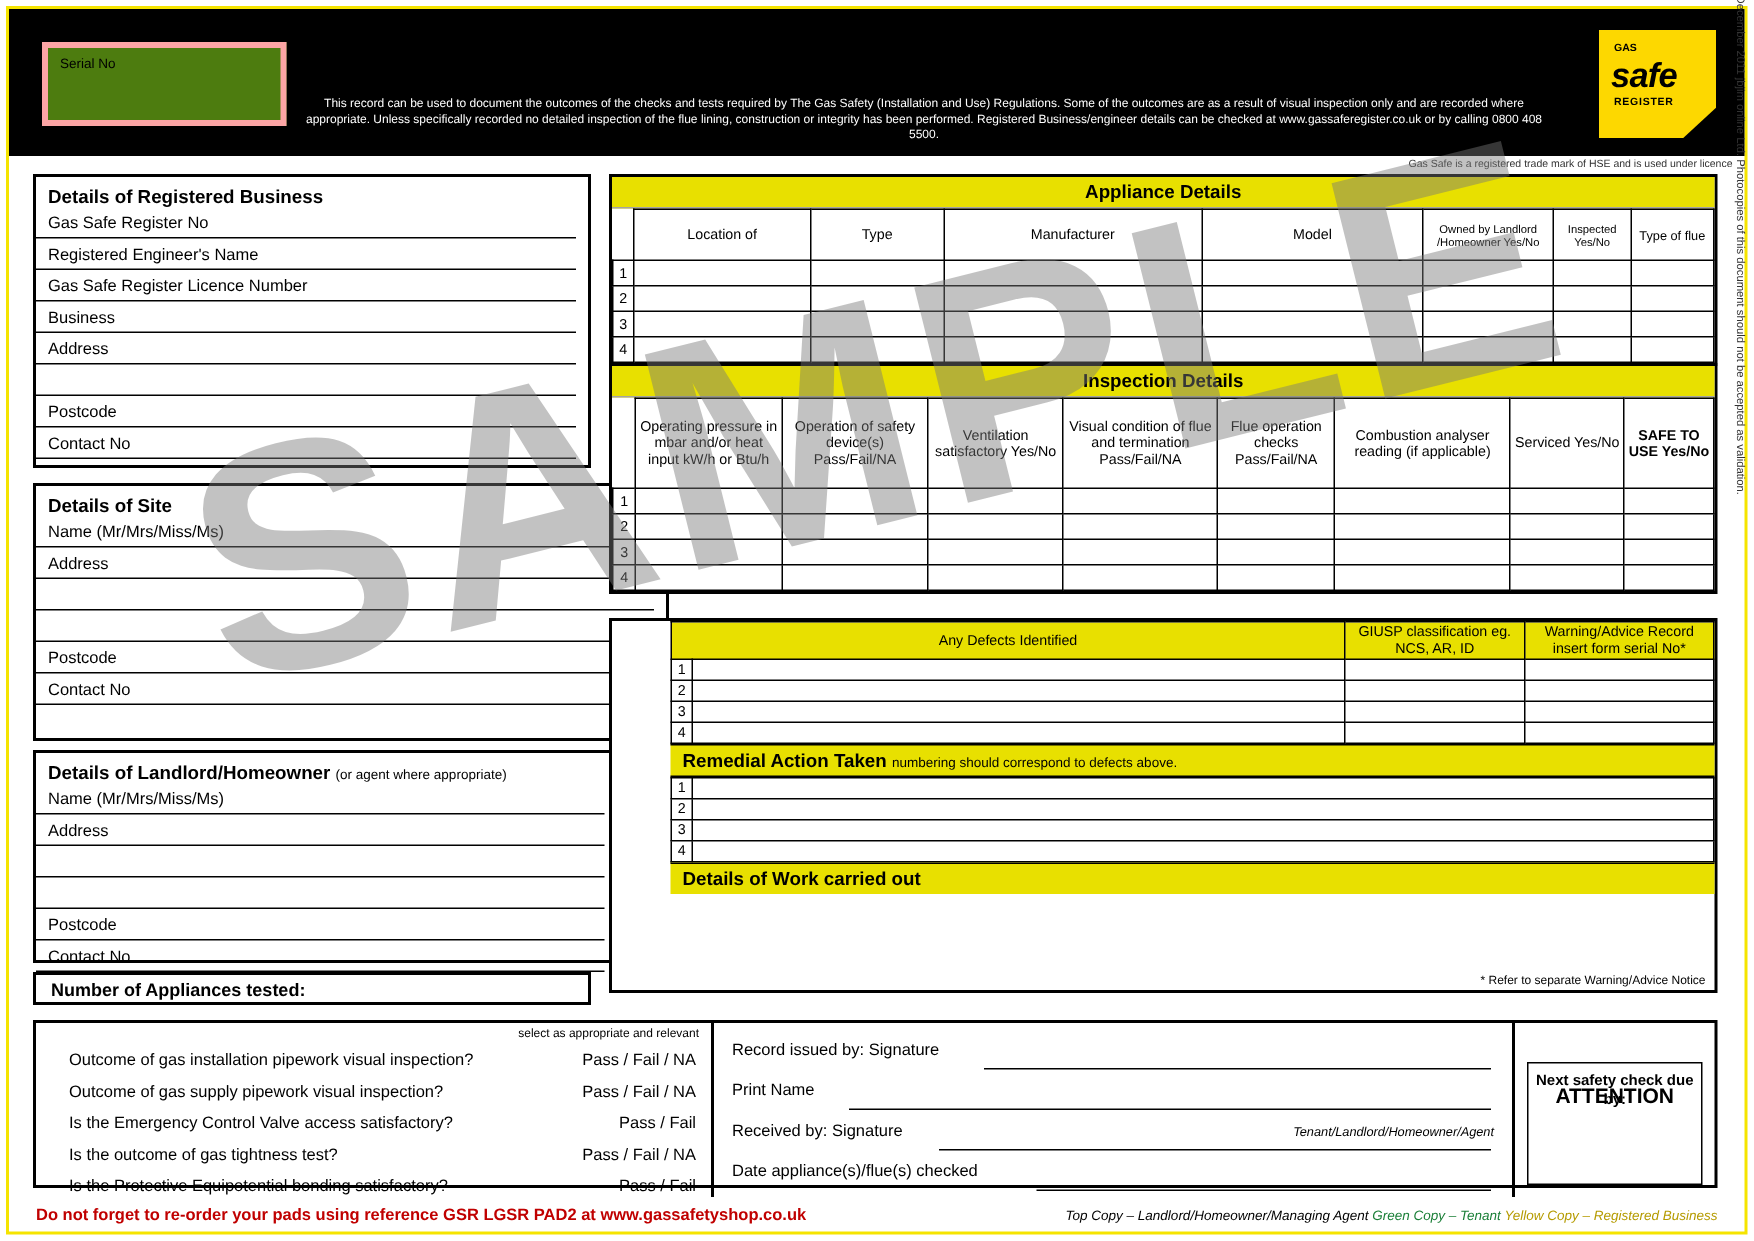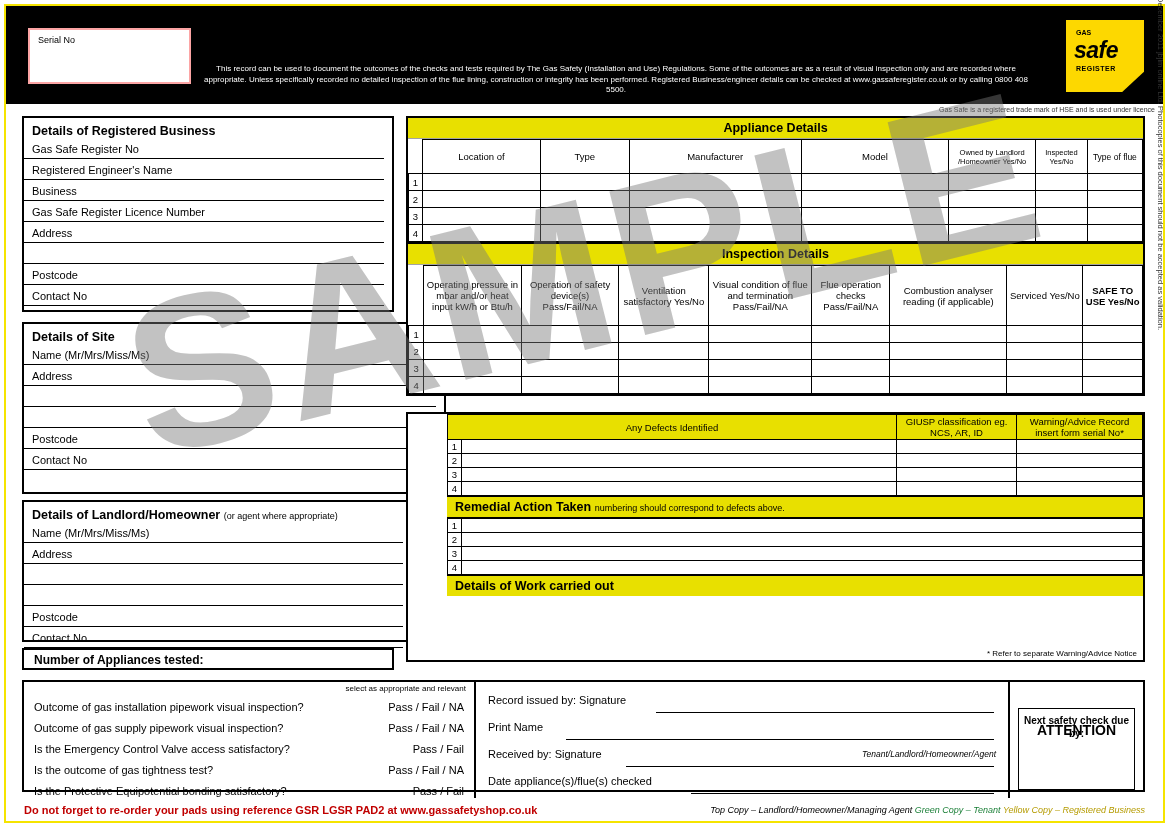--- a/index.html
+++ b/index.html
@@ -10,21 +10,21 @@
     background: #ffffff;
     color: #000;
     position: relative;
     overflow: hidden;
   }
   .page { position:absolute; left:0; top:0; width:1169px; height:827px; background:#fff; }
   .outer-border { position:absolute; left:4px; top:4px; width:1161px; height:819px; border:2px solid #f5e400; }
 
   
   .header { position:absolute; left:6px; top:6px; width:1157px; height:98px; background:#000; color:#fff; }
-  .serial-box { position:absolute; left:22px; top:22px; width:163px; height:56px; background:#ffffff; border:2px solid #fca5a5; }
+  .serial-box { position:absolute; left:22px; top:22px; width:163px; height:56px; background:#4d7c0f; border:4px solid #fca5a5; }
   .serial-label { position:absolute; left:8px; top:5px; font-size:9px; color:#000; }
   .title { position:absolute; left:190px; top:22px; width:840px; text-align:center; font-size:26px; font-weight:bold; letter-spacing:0.3px; }
   .subtitle { position:absolute; left:190px; top:58px; width:840px; text-align:center; font-size:8px; line-height:10.5px; color:#fff; }
   .gs-logo { position:absolute; left:1060px; top:14px; width:78px; height:72px; }
   .gs-logo .sq { position:absolute; left:0; top:0; width:78px; height:72px; background:#fdd800; clip-path: polygon(0 0, 100% 0, 100% 72%, 72% 100%, 0 100%); }
   .gs-logo .t1 { position:absolute; left:10px; top:9px; font-size:7px; font-weight:bold; color:#000; }
   .gs-logo .t2 { position:absolute; left:8px; top:17px; font-size:23px; font-weight:bold; color:#000; font-style:italic; letter-spacing:-0.5px; }
   .gs-logo .t3 { position:absolute; left:10px; top:45px; font-size:7px; font-weight:bold; color:#000; letter-spacing:0.5px; }
   .hse-note { position:absolute; left:700px; top:106px; width:455px; text-align:right; font-size:7px; color:#333; }
 
@@ -63,21 +63,21 @@
   .remedial .note { font-weight:normal; font-size:9px; }
   .footnote { font-size:8px; text-align:right; padding:3px 6px 2px 0; }
 
   
   .bottom { position:absolute; left:22px; top:680px; width:1123px; height:112px; border:2px solid #000; }
   .b-left { position:absolute; left:0; top:0; width:452px; height:116px; border-right:2px solid #000; }
   .b-mid { position:absolute; left:452px; top:0; width:534px; height:116px; border-right:2px solid #000; }
   .b-right { position:absolute; left:986px; top:0; width:133px; height:116px; }
   .sel-note { position:absolute; right:8px; top:2px; font-size:8px; }
   .q-row { position:relative; height:21px; font-size:11px; }
-  .q-row .q { position:absolute; left:10px; top:3px; }
+  .q-row .q { position:absolute; left:22px; top:3px; }
   .q-row .a { position:absolute; right:10px; top:3px; }
   .m-row { position:relative; height:27px; font-size:11px; }
   .m-row .ml { position:absolute; left:12px; top:4px; }
   .m-row .mline { position:absolute; bottom:4px; height:1px; border-bottom:1px solid #000; }
   .m-row .hint { position:absolute; right:12px; top:5px; font-size:8.5px; font-style:italic; }
   .att-title { text-align:center; font-size:14px; font-weight:bold; padding-top:20px;margin-top:20px; }
   .att-box { position:absolute; left:8px; top:26px; width:117px; height:82px; border:1.5px solid #000; }
   .att-box .tx { text-align:center; font-size:10px; font-weight:bold; padding-top:5px; line-height:13px; }
 
   .reorder { position:absolute; left:24px; top:804px; font-size:11px; font-weight:bold; color:#c00000; }
@@ -120,25 +120,25 @@
     <div class="panel-title">Details of Registered Business</div>
     <div class="fld">
         <span class="lbl">Gas Safe Register No</span>
         <span class="ln"></span>
       </div>
     <div class="fld">
         <span class="lbl">Registered Engineer's Name</span>
         <span class="ln"></span>
       </div>
     <div class="fld">
+        <span class="lbl">Gas Safe Register Licence Number</span>
+        <span class="ln"></span>
+      </div>
+    <div class="fld">
         <span class="lbl">Business</span>
-        <span class="ln"></span>
-      </div>
-    <div class="fld">
-        <span class="lbl">Gas Safe Register Licence Number</span>
         <span class="ln"></span>
       </div>
     <div class="fld">
         <span class="lbl">Address</span>
         <span class="ln"></span>
       </div>
     <div class="fld">
         <span class="lbl"></span>
         <span class="ln"></span>
       </div>

